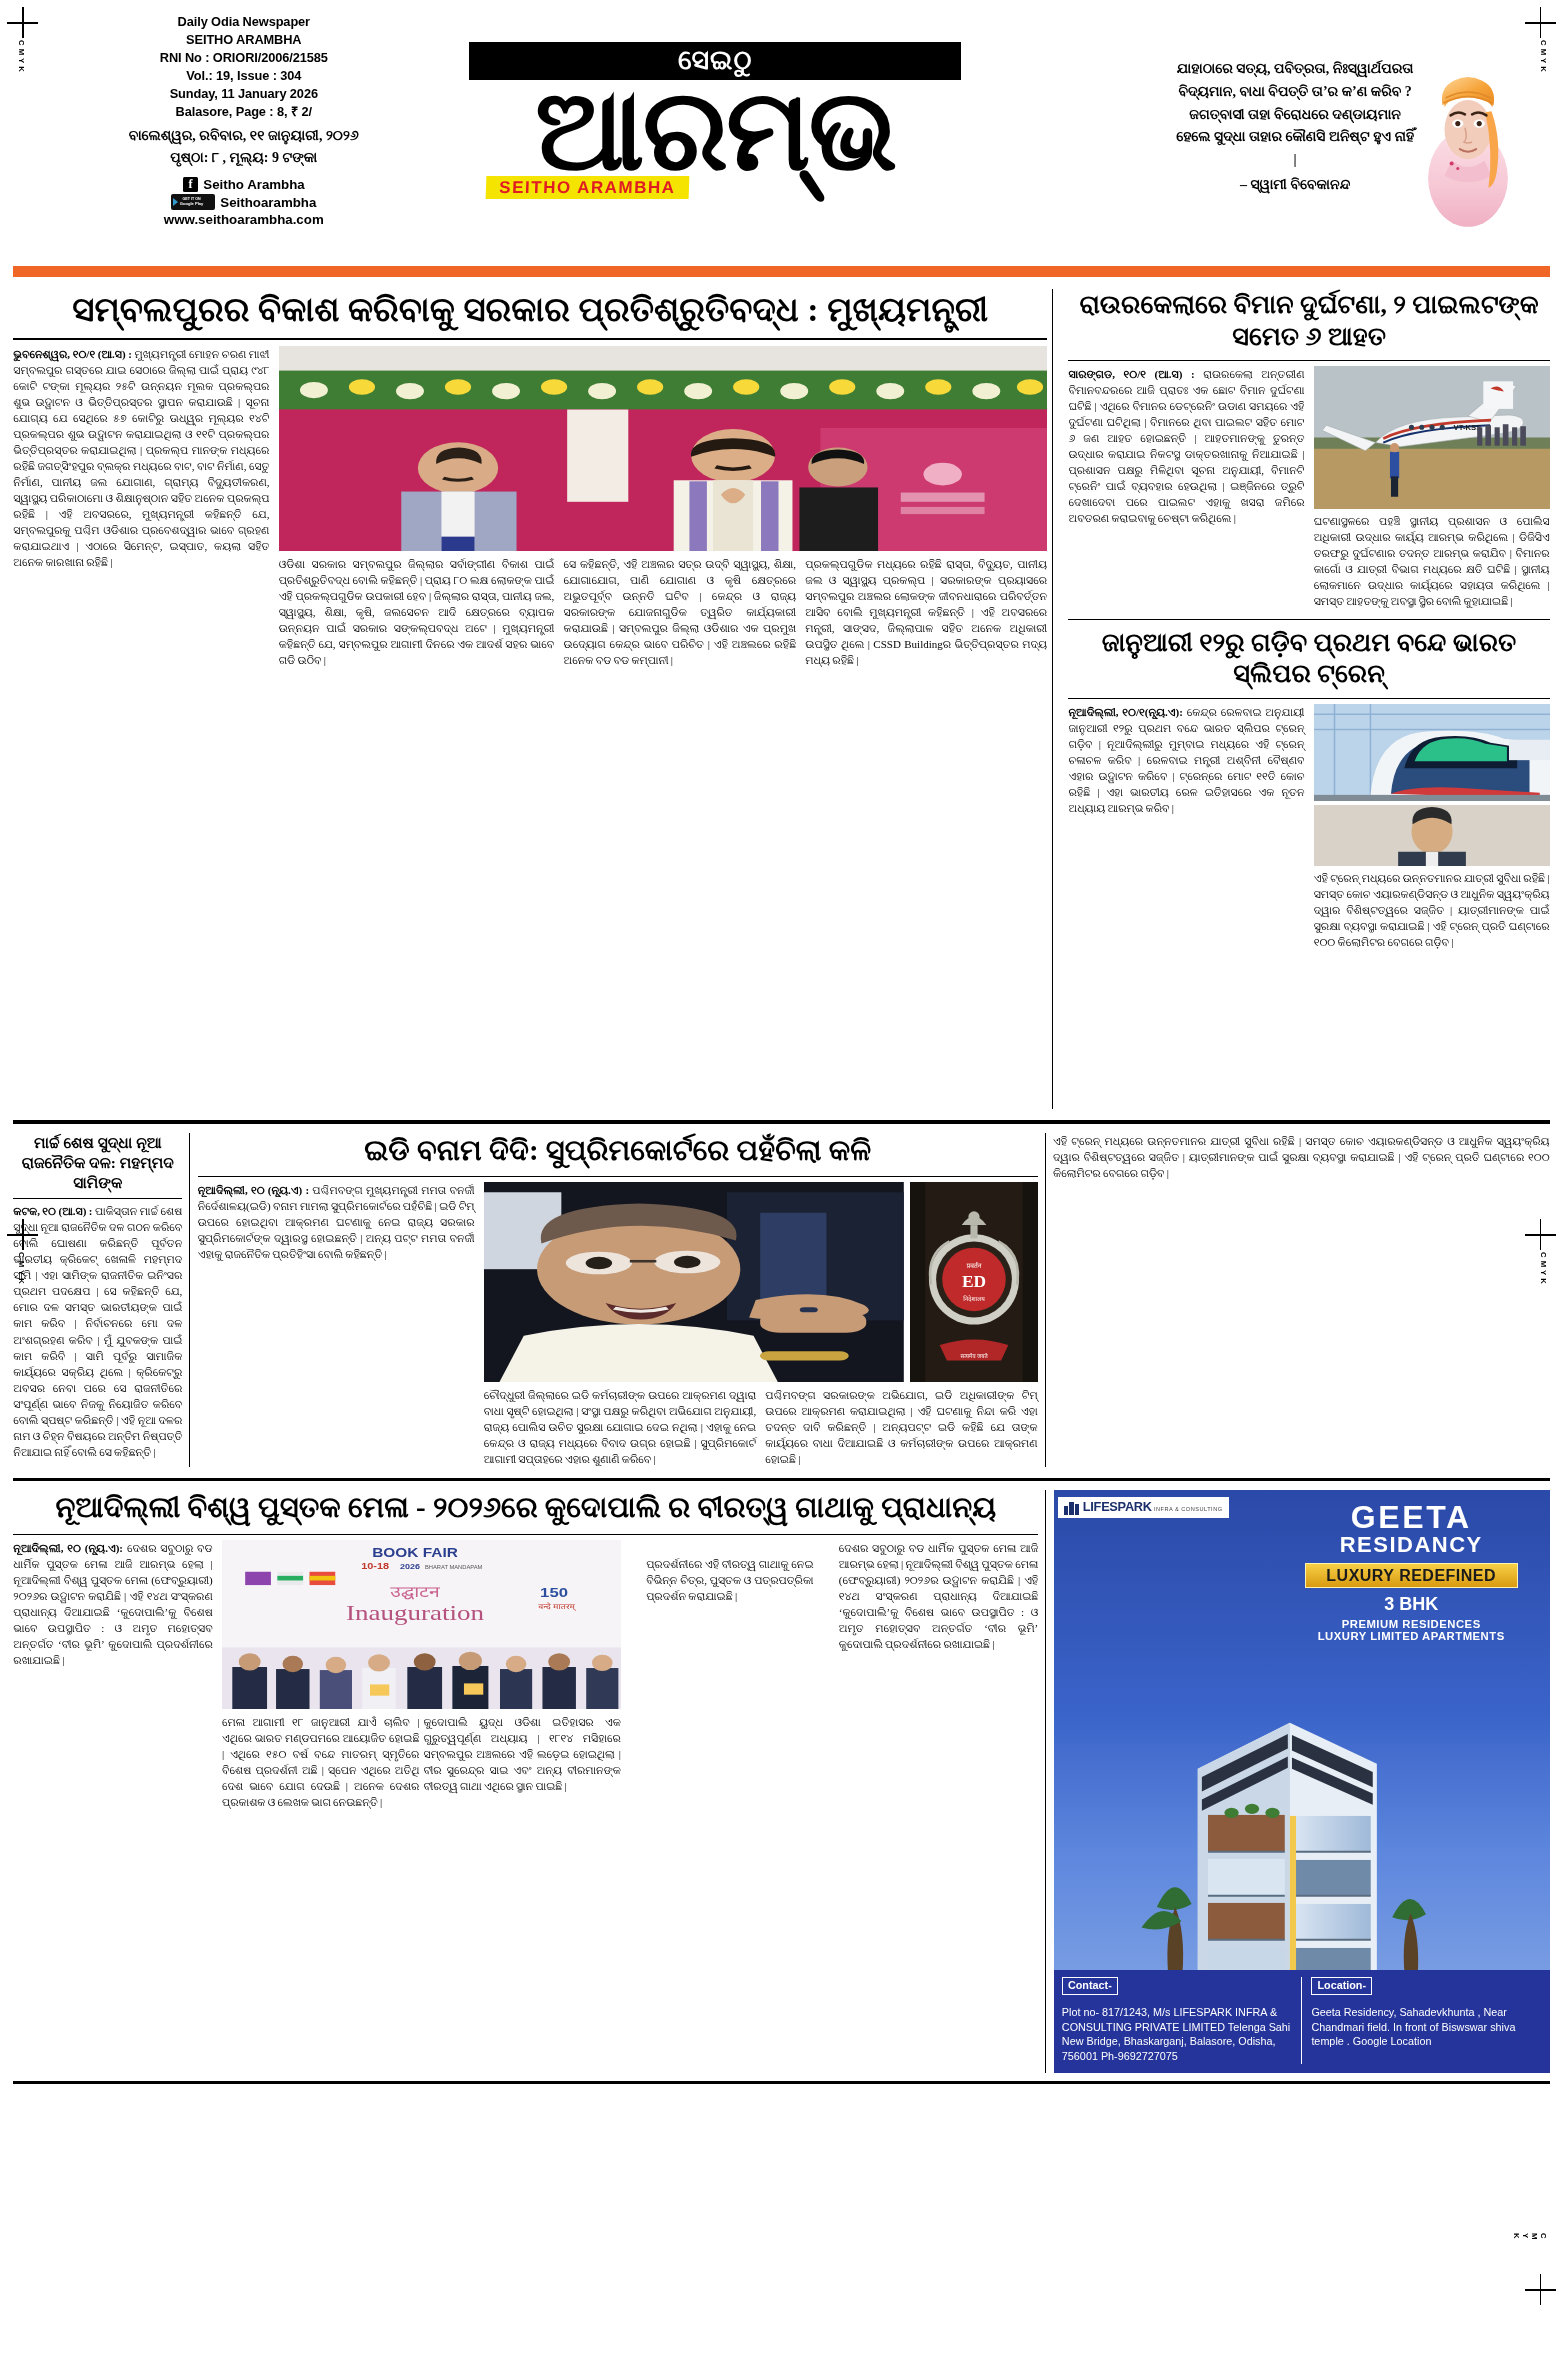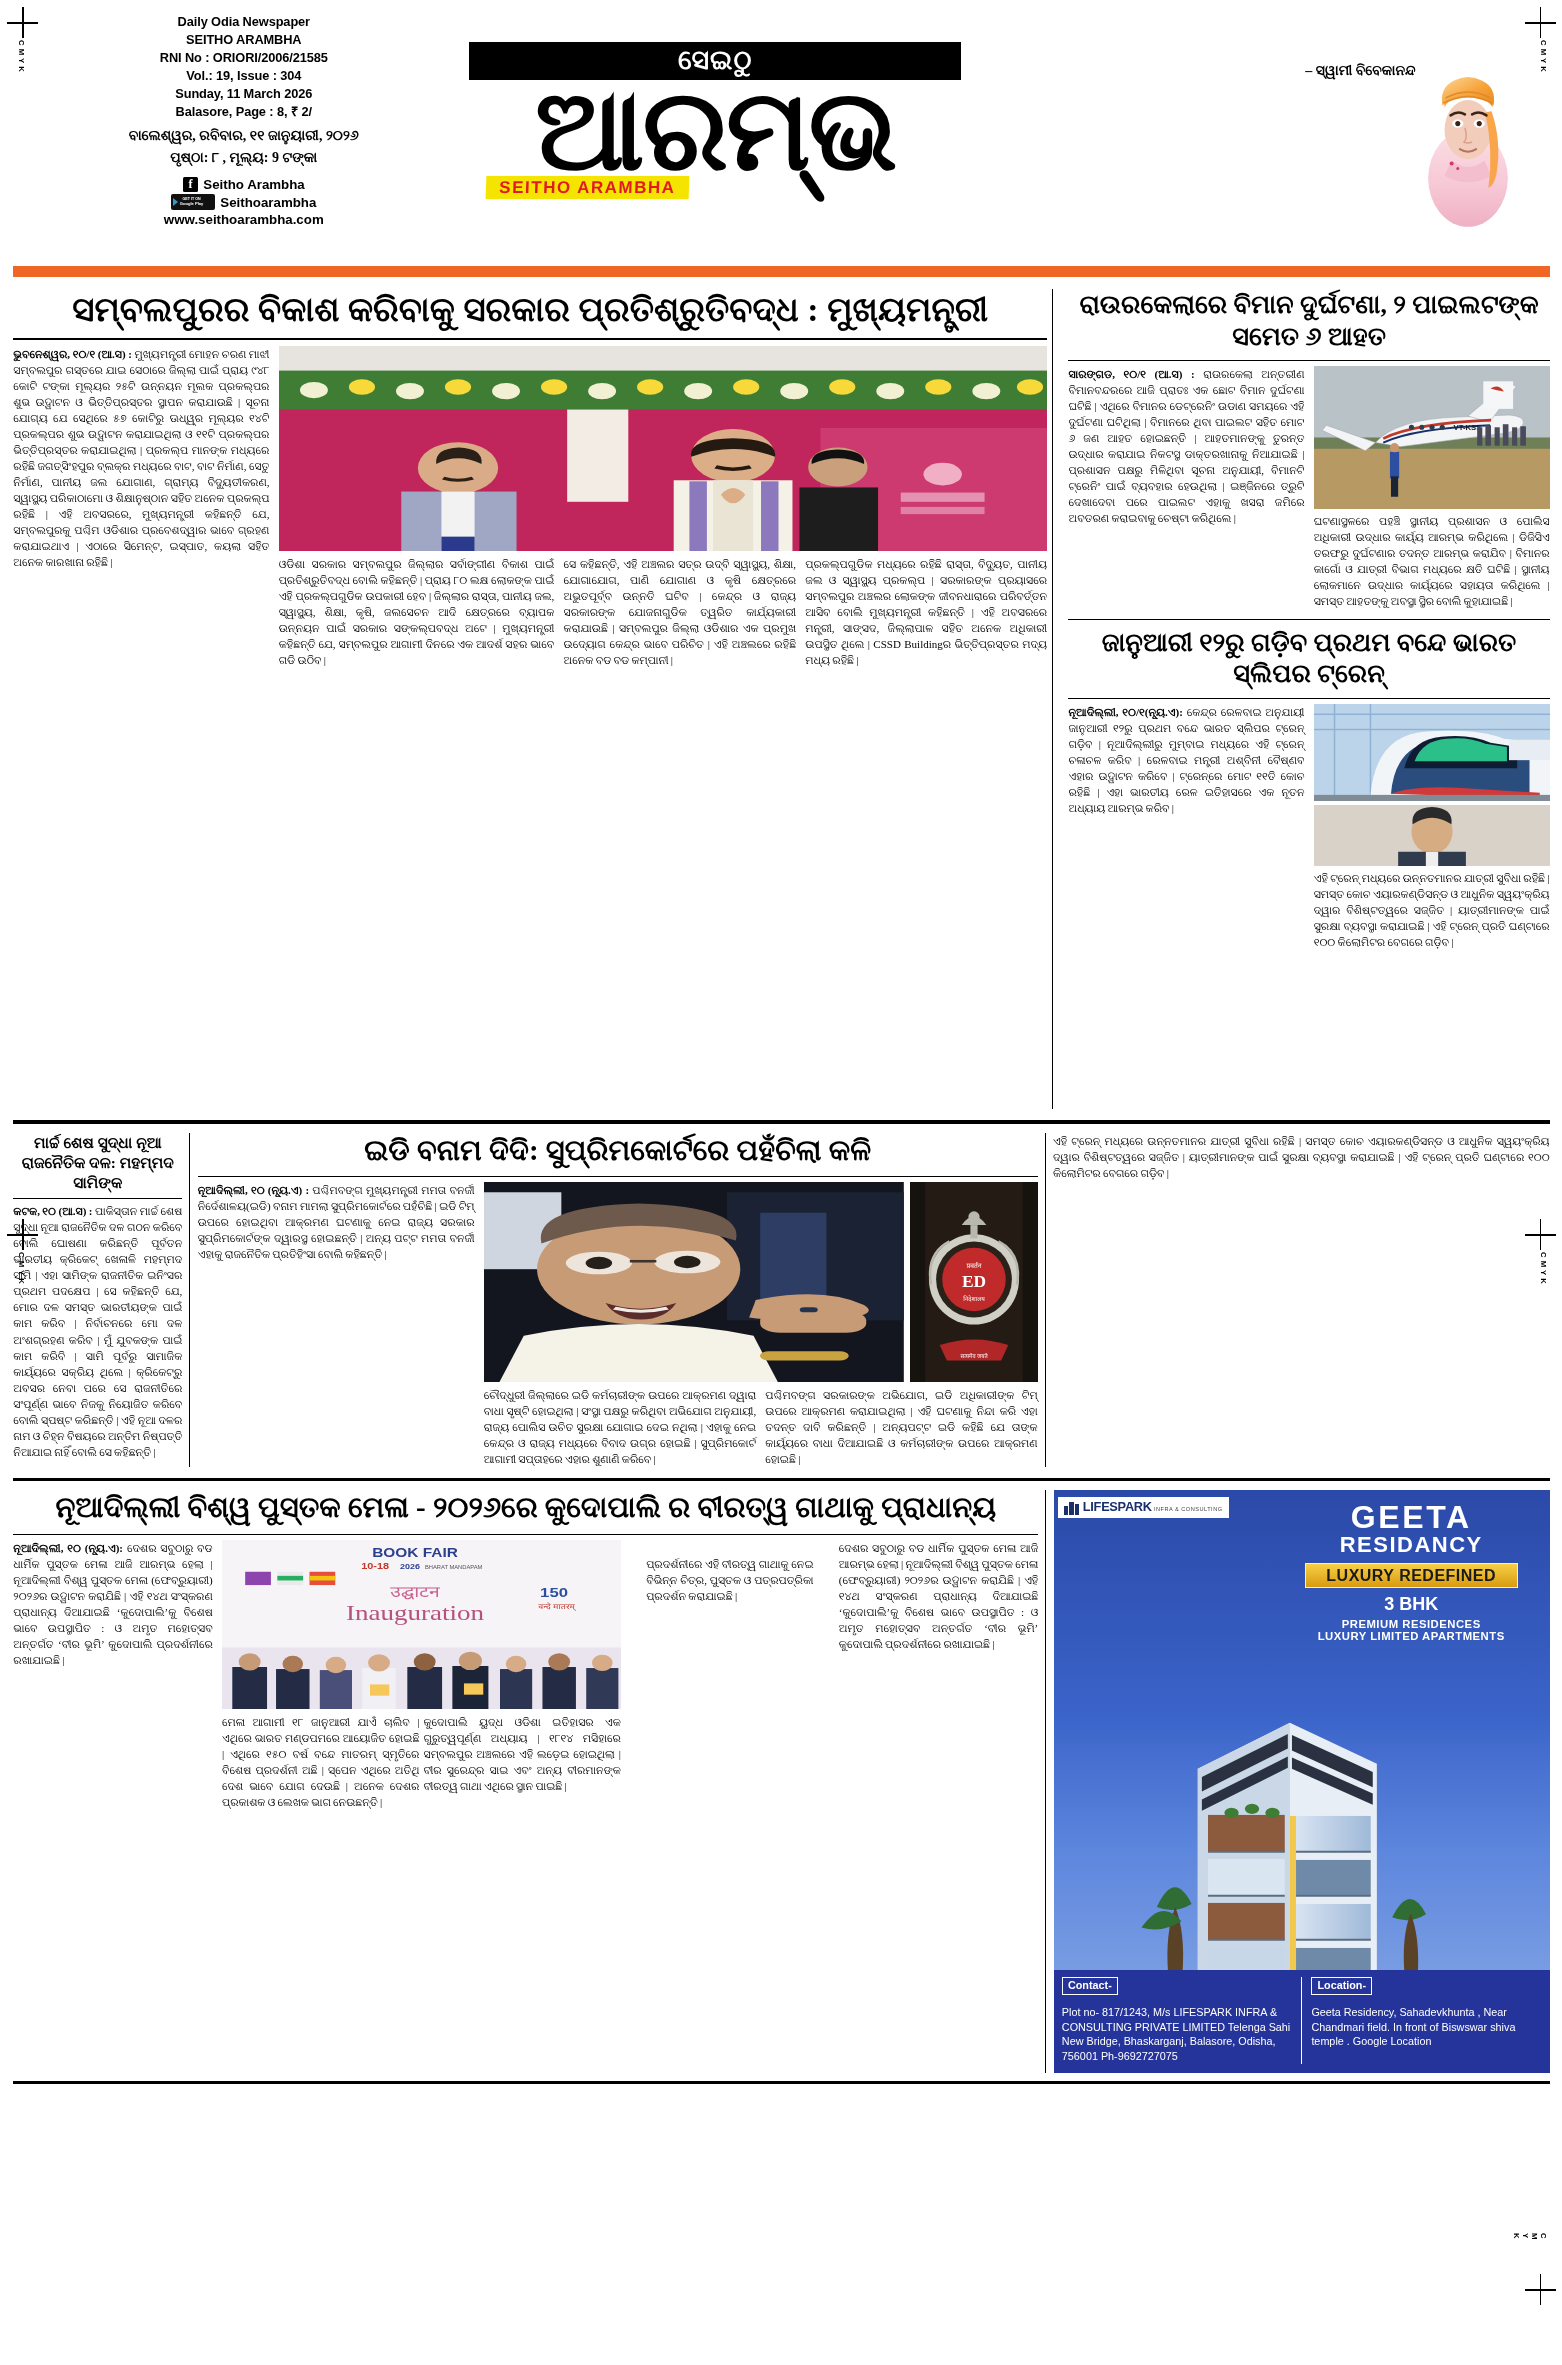--- a/index.html
+++ b/index.html
@@ -146,21 +146,21 @@
     </div>
   <div class="cmyk" style="right:16.4px; top:2233px;">C M Y K</div>
 
   <div class="masthead">
 
     <div class="mh-left">
       <div class="ln">Daily Odia Newspaper</div>
       <div class="ln">SEITHO ARAMBHA</div>
       <div class="ln">RNI No : ORIORI/2006/21585</div>
       <div class="ln">Vol.: 19, Issue : 304</div>
-      <div class="ln">Sunday, 11 March 2026</div>
+      <div class="ln">Sunday, 11 January 2026</div>
       <div class="ln">Balasore, Page : 8, ₹ 2/</div>
       <div class="odline">ବାଲେଶ୍ୱର, ରବିବାର, ୧୧ ଜାନୁୟାରୀ, ୨୦୨୬</div>
       <div class="odline" style="margin-top:1px;">ପୃଷ୍ଠା: ୮ , ମୂଲ୍ୟ: 9 ଟଙ୍କା</div>
 
       <div class="mh-social">
         <div class="row">
           <span class="fb-ic">f</span>
           <span>Seitho Arambha</span>
         </div>
         <div class="row">
@@ -178,20 +178,21 @@
     </div>
 
     <div class="mh-mid">
       <div class="logo-top">ସେଇଠୁ</div>
       <div class="logo-main">ଆରମ୍ଭ</div>
       <div class="logo-sub">SEITHO ARAMBHA</div>
     </div>
 
     <div class="mh-right">
       <div>
+        <div class="quote-txt">ଯାହାଠାରେ ସତ୍ୟ, ପବିତ୍ରତା, ନିଃସ୍ୱାର୍ଥପରତା ବିଦ୍ୟମାନ, ବାଧା ବିପତ୍ତି ତା’ର କ’ଣ କରିବ ? ଜଗତ୍ବାସୀ ତାହା ବିରୋଧରେ ଦଣ୍ଡାୟମାନ ହେଲେ ସୁଦ୍ଧା ତାହାର କୌଣସି ଅନିଷ୍ଟ ହୁଏ ନାହିଁ |</div>
         <div class="quote-txt quote-by">– ସ୍ୱାମୀ ବିବେକାନନ୍ଦ</div>
       </div>
       <div class="swami">
         <svg viewBox="0 0 180 330" width="92" height="169">
           <defs>
             <linearGradient id="tur" x1="0" y1="0" x2="1" y2="1">
               <stop offset="0%" stop-color="#ffd79a"></stop>
                 <stop offset="55%" stop-color="#f6a43a"></stop>
                 <stop offset="100%" stop-color="#e98b22"></stop>
             </linearGradient>

